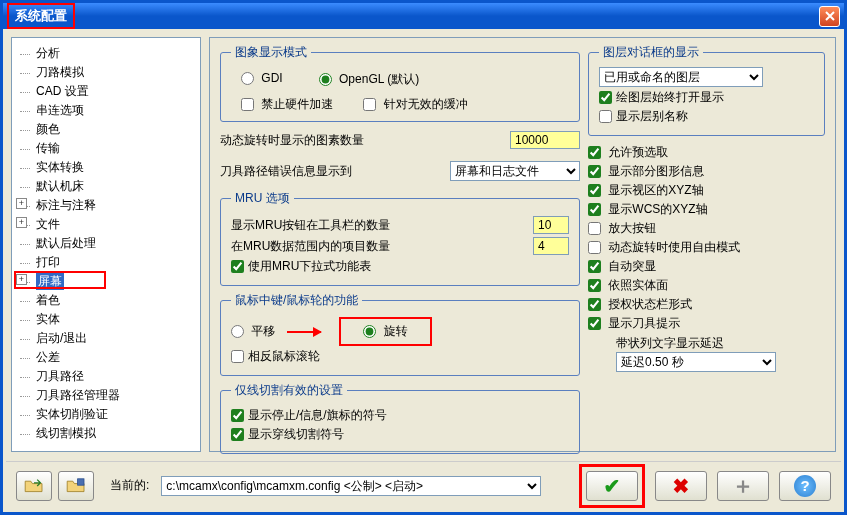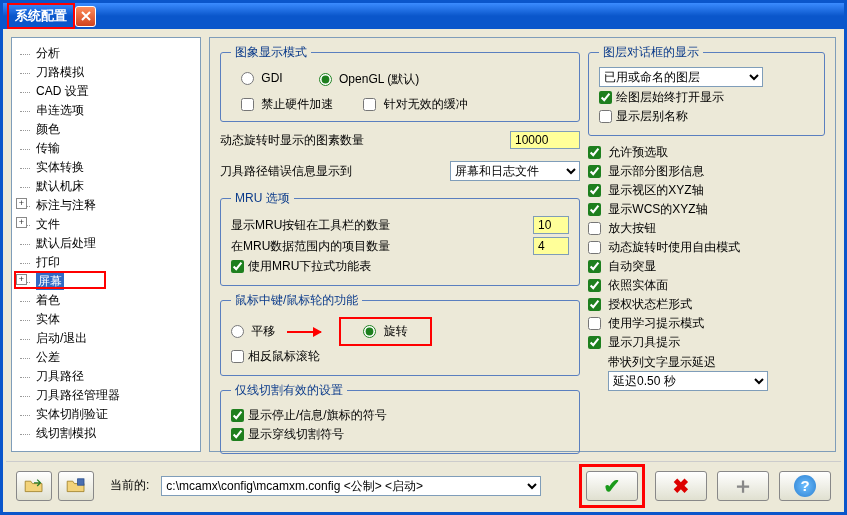--- a/index.html
+++ b/index.html
@@ -19,20 +19,21 @@
     background: #ece9d8;
     position: relative;
   }
   .titlebar {
     height: 26px;
     background: linear-gradient(to bottom, #3b8cff 0%, #0a56cb 50%, #0a56cb 100%);
     color: #fff;
     display: flex;
     align-items: center;
     padding: 0 4px 0 8px;
+    justify-content: space-between;
   }
   .titlebar .title { font-weight: bold; font-size: 13px; }
   .title-highlight {
     border: 2px solid #ff0000;
     padding: 2px 6px;
     margin-left: -4px;
   }
   .closebtn {
     width: 21px; height: 21px;
     background: linear-gradient(to bottom, #ff8c5a, #d0431f);
@@ -143,21 +144,21 @@
   }
   .yellow-input.small { width: 36px; }
   select.combo {
     border: 1px solid #7f9db9;
     height: 20px;
     font-size: 12px;
     background: #fff;
   }
   .combo.full { width: 164px; }
   .checklist label { display: block; margin: 2px 0; }
-  .indent { margin-left: 20px; }
+  .indent { margin-left: 28px; }
   .red-box {
     border: 2px solid #ff0000;
     display: inline-flex;
     align-items: center;
     padding: 4px 22px;
   }
   .red-arrow {
     position: relative;
     width: 40px;
     height: 1px;
@@ -391,21 +392,20 @@
         <div class="checklist">
           <label><input type="checkbox" checked="" style=""> <span>允许预选取</span></label>
           <label><input type="checkbox" checked="" style=""> <span>显示部分图形信息</span></label>
           <label><input type="checkbox" checked="" style=""> <span>显示视区的XYZ轴</span></label>
           <label><input type="checkbox" checked="" style=""> <span>显示WCS的XYZ轴</span></label>
           <label><input type="checkbox" style=""> <span>放大按钮</span></label>
           <label><input type="checkbox" style=""> <span>动态旋转时使用自由模式</span></label>
           <label><input type="checkbox" checked="" style=""> <span>自动突显</span></label>
           <label class="indent"><input type="checkbox" checked="" style=""> <span>依照实体面</span></label>
           <label><input type="checkbox" checked="" style=""> <span>授权状态栏形式</span></label>
-          <label><input type="checkbox" style=""> <span>使用学习提示模式</span></label>
           <label><input type="checkbox" checked="" style=""> <span>显示刀具提示</span></label>
           <div class="indent" style="margin-top:3px">
             <div>带状列文字显示延迟</div>
             <select class="combo" style="width:160px"><option>延迟0.50 秒</option></select>
           </div>
         </div>
       </div>
     </div>
   </div>
 

